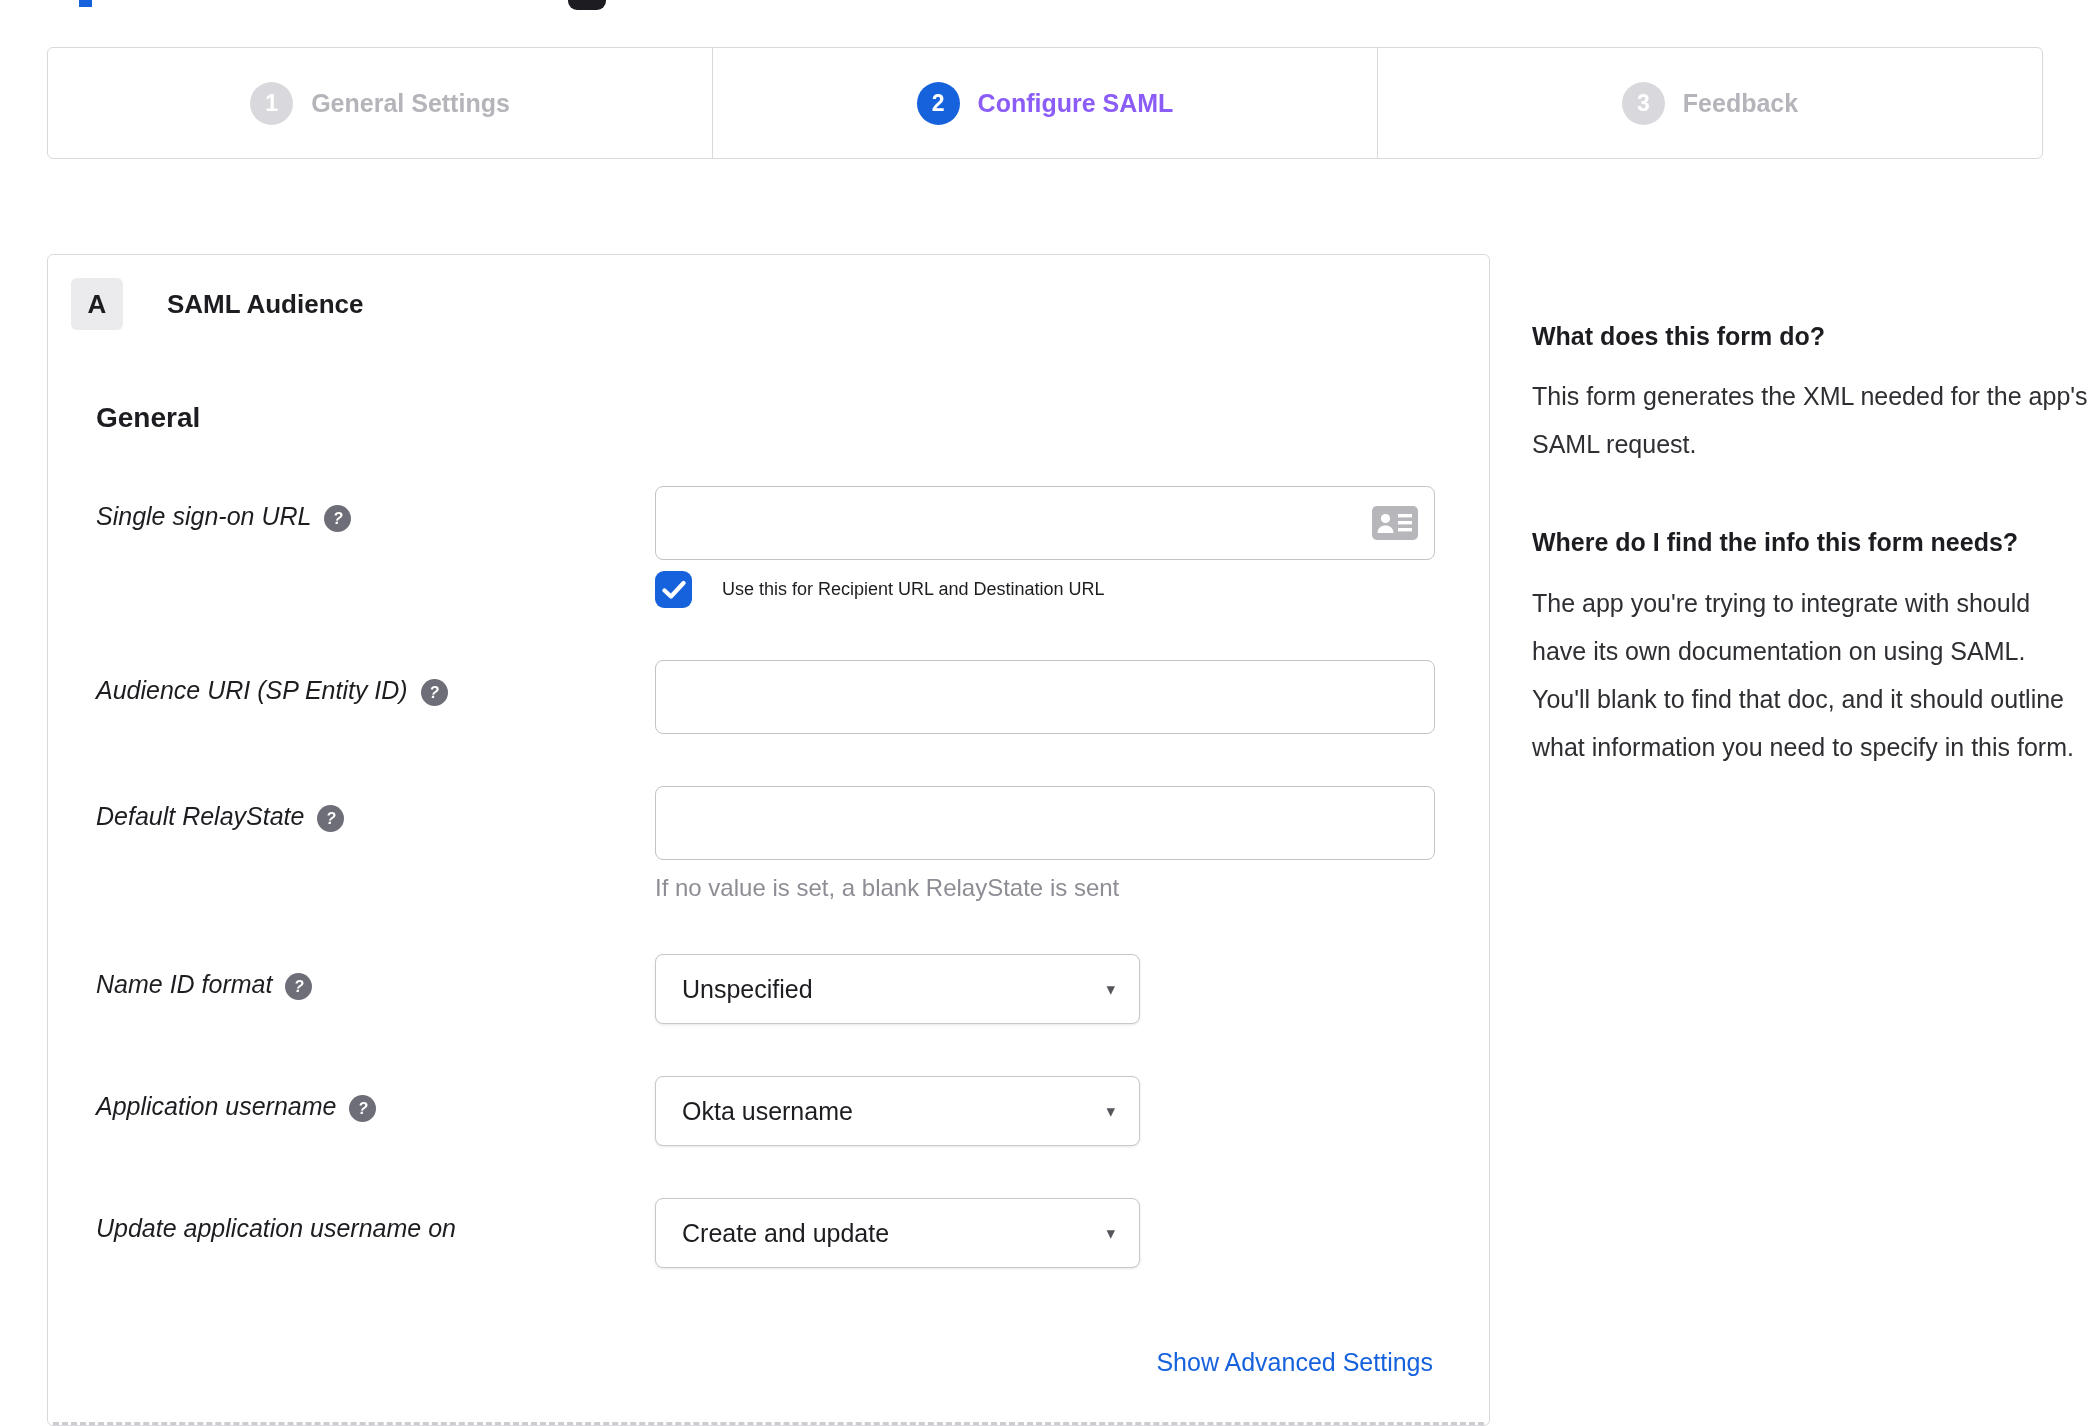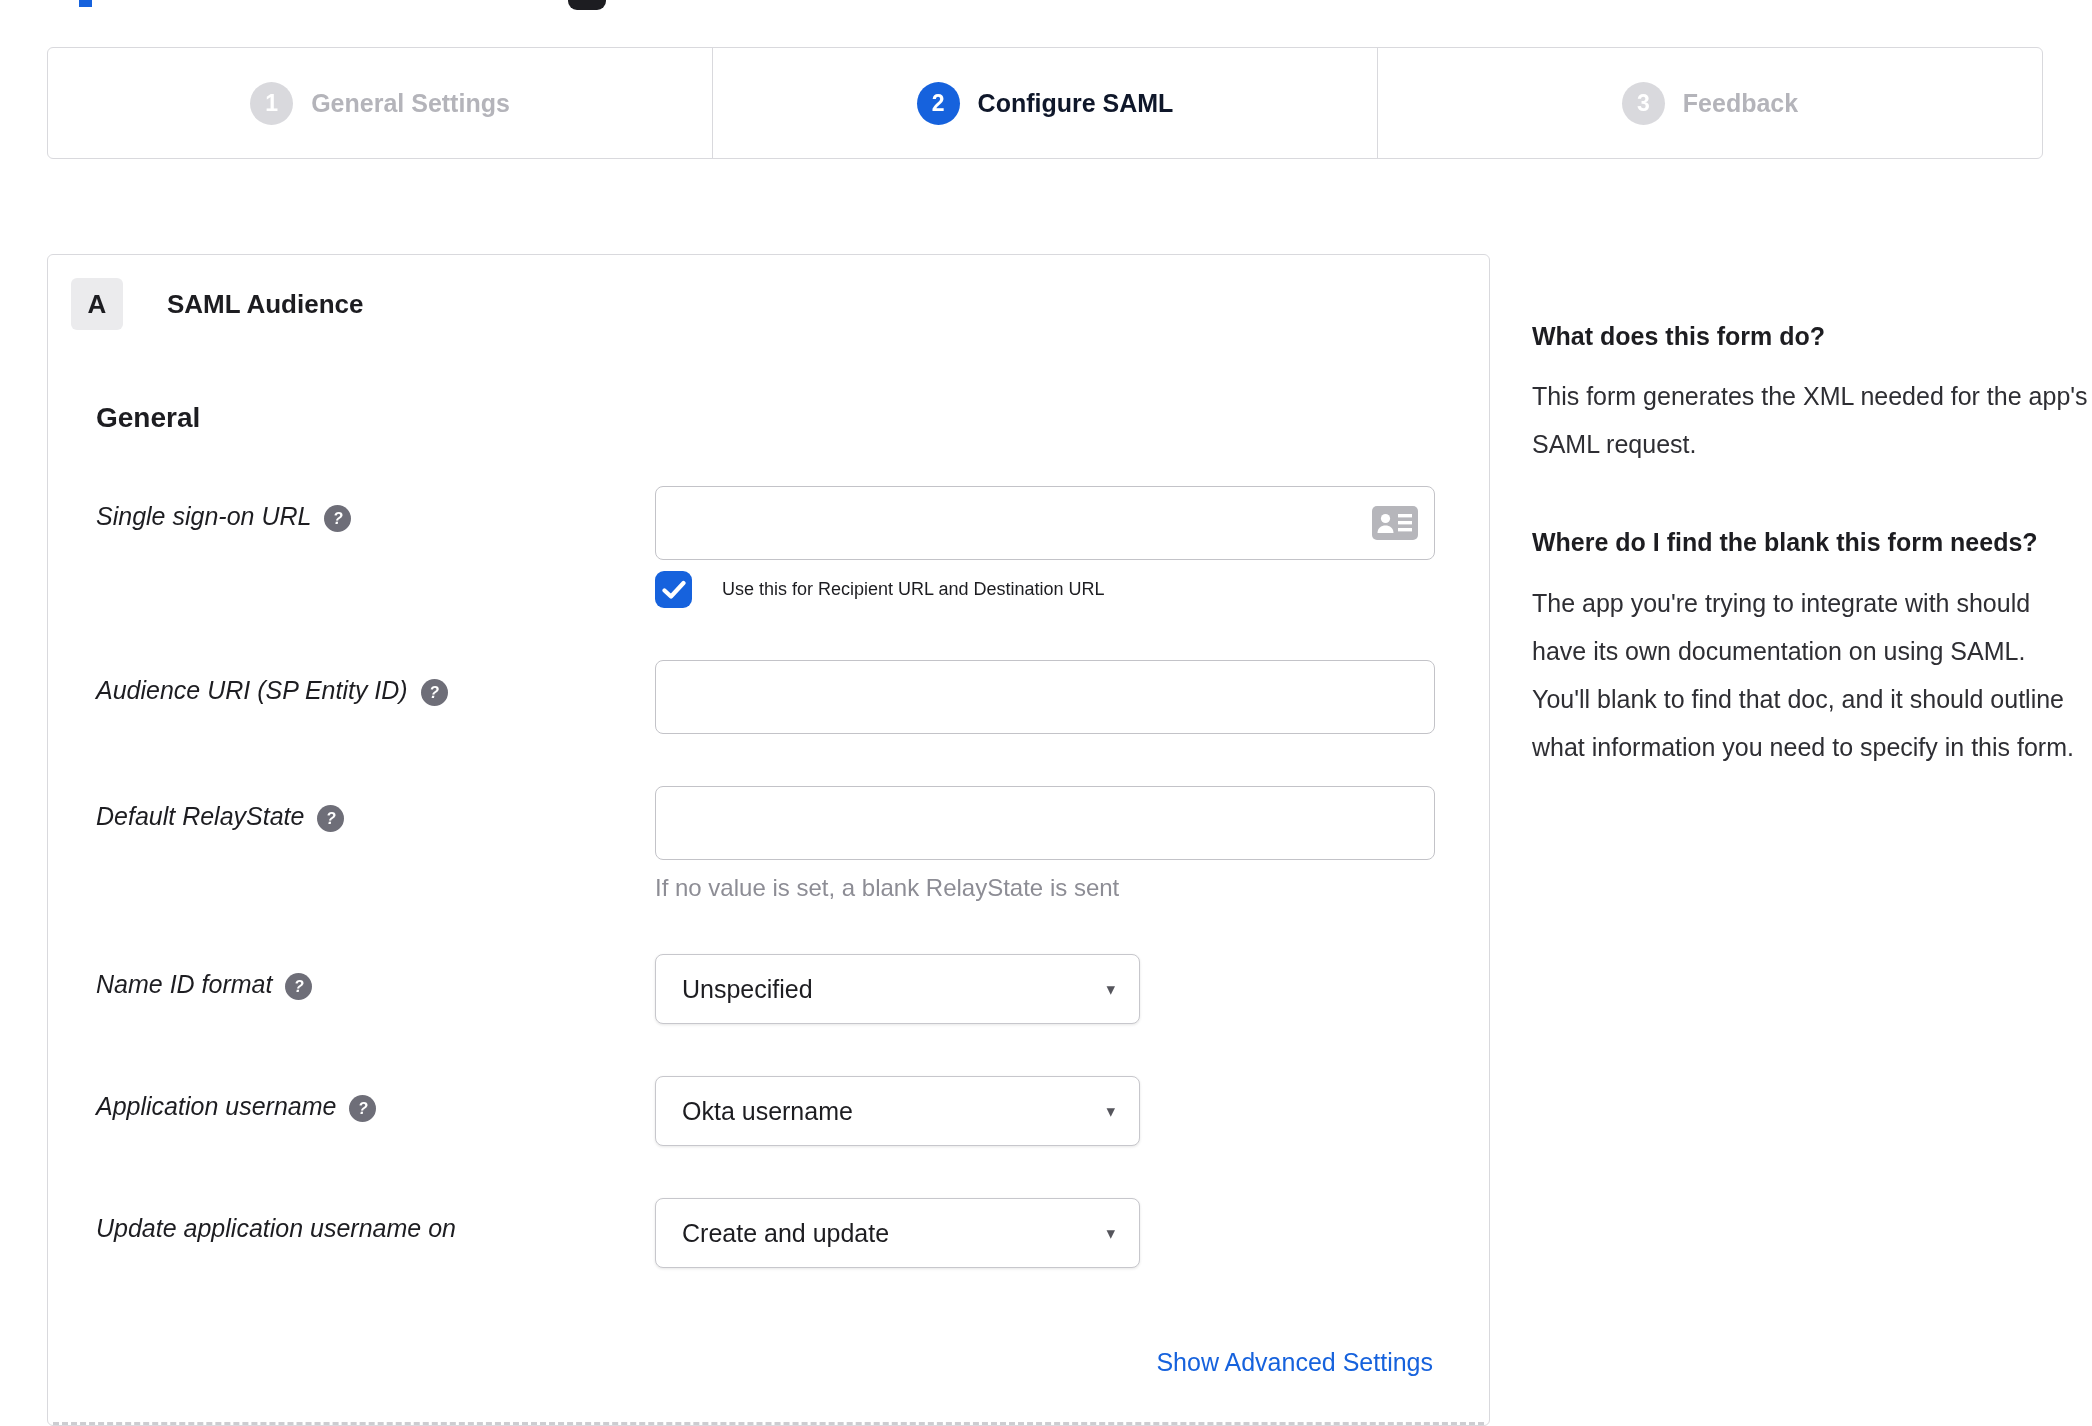--- a/index.html
+++ b/index.html
@@ -26,21 +26,21 @@
   .step + .step { border-left:1px solid #d9d9dd; }
   .step-circle {
     width:43px; height:43px; border-radius:50%;
     display:flex; align-items:center; justify-content:center;
     color:#fff; font-weight:bold; font-size:23px; flex:0 0 auto;
   }
   .step.inactive .step-circle { background:#d9d9dd; }
   .step.active   .step-circle { background:#1662dd; }
   .step-label { font-size:25px; font-weight:bold; }
   .step.inactive .step-label { color:#b4b4ba; }
-  .step.active   .step-label { color:#0f172a; }
+  .step.active   .step-label { color:#8b5cf6; }
 
   
   .panel {
     position:absolute; left:47px; top:254px; width:1443px; height:1172px;
     border:1px solid #d9d9dd; border-radius:6px; background:#fff;
     padding:23px 56px 0 23px;
   }
   .panel-dashed-bottom {
     position:absolute; left:5px; right:5px; bottom:0; height:0;
     border-top:3px dashed #cdcdd1;
@@ -236,16 +236,16 @@
 
   <div class="panel-dashed-bottom"></div>
 </div>
 
 <div class="side">
   <div class="side-section">
     <h3>What does this form do?</h3>
     <p>This form generates the XML needed for the app's SAML request.</p>
   </div>
   <div class="side-section">
-    <h3>Where do I find the blank this form needs?</h3>
+    <h3>Where do I find the info this form needs?</h3>
     <p>The app you're trying to integrate with should have its own documentation on using SAML. You'll blank to find that doc, and it should outline what information you need to specify in this form.</p>
   </div>
 </div>
 
 </body></html>

